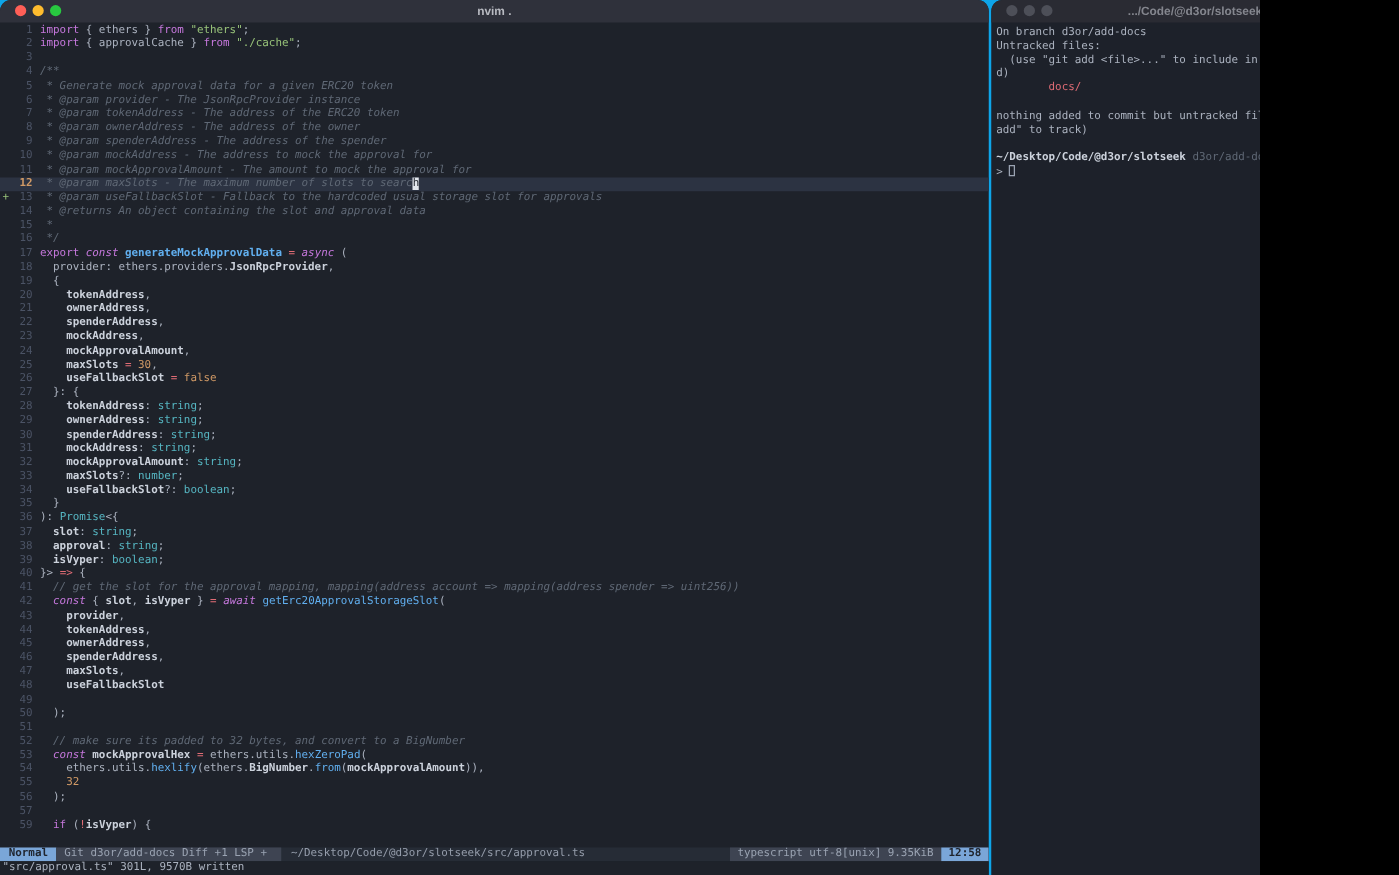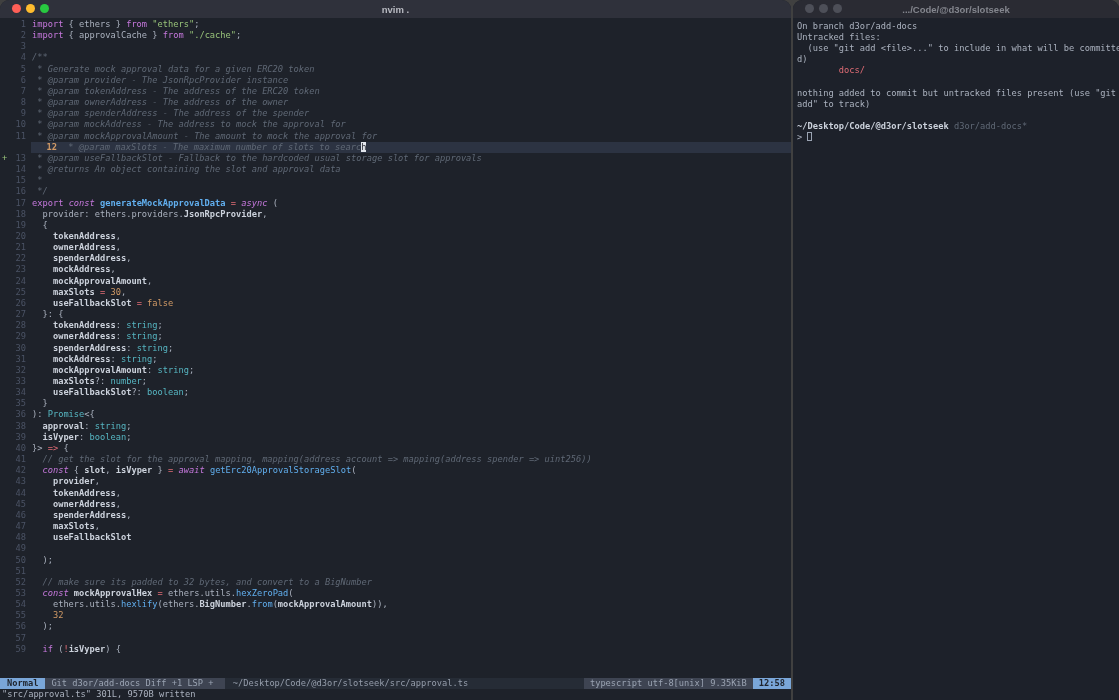--- a/index.html
+++ b/index.html
@@ -1,37 +1,37 @@
 <!DOCTYPE html>
 <html><head>
 <meta charset="utf-8">
 <style>
   * { margin:0; padding:0; box-sizing:border-box; }
   html,body { background:#000; }
-  .screen { position:relative; width:1119px; height:700px; background:#404040; overflow:hidden;
+  .screen { position:relative; width:1008px; height:700px; background:#0ea5e9; overflow:hidden;
             font-family:"DejaVu Sans Mono", monospace; }
 
   
   .window { position:absolute; top:0; height:700px; background:#1e222a; border-radius:9px 9px 0 0; overflow:hidden; }
   .win-left  { left:0;   width:791px; }
   .win-right { left:793px; width:326px; background:#1d212a; }
 
   .titlebar { position:relative; height:18px; display:flex; align-items:center; justify-content:center;
               font-family:"Liberation Sans", sans-serif; font-size:9.5px; font-weight:bold; }
   .tb-active   { background:#2f313b; color:#b8bac1; }
   .tb-inactive { background:#2a2b33; color:#84868e; }
   .lights { position:absolute; left:12px; top:4px; display:flex; gap:5px; }
   .light { width:9px; height:9px; border-radius:50%; }
   .l-red { background:#ff5f57; } .l-yellow { background:#febc2e; } .l-green { background:#28c840; }
   .l-off { background:#4d4f58; }
 
   
   .editor { padding-top:1px; font-size:8.7px; }
   .row { display:flex; height:11.17px; line-height:11.17px; white-space:pre; }
-  .row.cursorline { background:#2c3342;margin-left:31px; }
+  .row.cursorline { background:#2c3342; }
   .sign { width:9px; padding-left:2px; color:#98c379; flex:none; }
   .lnum { width:17px; text-align:right; color:#4b5365; flex:none; }
   .row.cursorline .lnum { color:#d19a66; font-weight:bold; }
   .ltext { padding-left:6px; }
 
   .t-fg  { color:#abb2bf; }
   .t-b   { color:#ccd2dc; font-weight:bold; }
   .t-kw  { color:#c678dd; }
   .t-kwi { color:#c678dd; font-style:italic; }
   .t-str { color:#98c379; }
@@ -106,20 +106,21 @@
         <div class="row"><span class="sign"> </span><span class="lnum">27</span><span class="ltext"><span class="t-fg">  }: {</span></span></div>
         <div class="row"><span class="sign"> </span><span class="lnum">28</span><span class="ltext"><span class="t-fg">    </span><span class="t-b">tokenAddress</span><span class="t-fg">: </span><span class="t-typ">string</span><span class="t-fg">;</span></span></div>
         <div class="row"><span class="sign"> </span><span class="lnum">29</span><span class="ltext"><span class="t-fg">    </span><span class="t-b">ownerAddress</span><span class="t-fg">: </span><span class="t-typ">string</span><span class="t-fg">;</span></span></div>
         <div class="row"><span class="sign"> </span><span class="lnum">30</span><span class="ltext"><span class="t-fg">    </span><span class="t-b">spenderAddress</span><span class="t-fg">: </span><span class="t-typ">string</span><span class="t-fg">;</span></span></div>
         <div class="row"><span class="sign"> </span><span class="lnum">31</span><span class="ltext"><span class="t-fg">    </span><span class="t-b">mockAddress</span><span class="t-fg">: </span><span class="t-typ">string</span><span class="t-fg">;</span></span></div>
         <div class="row"><span class="sign"> </span><span class="lnum">32</span><span class="ltext"><span class="t-fg">    </span><span class="t-b">mockApprovalAmount</span><span class="t-fg">: </span><span class="t-typ">string</span><span class="t-fg">;</span></span></div>
         <div class="row"><span class="sign"> </span><span class="lnum">33</span><span class="ltext"><span class="t-fg">    </span><span class="t-b">maxSlots</span><span class="t-fg">?: </span><span class="t-typ">number</span><span class="t-fg">;</span></span></div>
         <div class="row"><span class="sign"> </span><span class="lnum">34</span><span class="ltext"><span class="t-fg">    </span><span class="t-b">useFallbackSlot</span><span class="t-fg">?: </span><span class="t-typ">boolean</span><span class="t-fg">;</span></span></div>
         <div class="row"><span class="sign"> </span><span class="lnum">35</span><span class="ltext"><span class="t-fg">  }</span></span></div>
         <div class="row"><span class="sign"> </span><span class="lnum">36</span><span class="ltext"><span class="t-fg">): </span><span class="t-typ">Promise</span><span class="t-fg">&lt;{</span></span></div>
+        <div class="row"><span class="sign"> </span><span class="lnum">37</span><span class="ltext"><span class="t-fg">  </span><span class="t-b">slot</span><span class="t-fg">: </span><span class="t-typ">string</span><span class="t-fg">;</span></span></div>
         <div class="row"><span class="sign"> </span><span class="lnum">38</span><span class="ltext"><span class="t-fg">  </span><span class="t-b">approval</span><span class="t-fg">: </span><span class="t-typ">string</span><span class="t-fg">;</span></span></div>
         <div class="row"><span class="sign"> </span><span class="lnum">39</span><span class="ltext"><span class="t-fg">  </span><span class="t-b">isVyper</span><span class="t-fg">: </span><span class="t-typ">boolean</span><span class="t-fg">;</span></span></div>
         <div class="row"><span class="sign"> </span><span class="lnum">40</span><span class="ltext"><span class="t-fg">}&gt; </span><span class="t-op">=&gt;</span><span class="t-fg"> {</span></span></div>
         <div class="row"><span class="sign"> </span><span class="lnum">41</span><span class="ltext"><span class="t-com">  // get the slot for the approval mapping, mapping(address account =&gt; mapping(address spender =&gt; uint256))</span></span></div>
         <div class="row"><span class="sign"> </span><span class="lnum">42</span><span class="ltext"><span class="t-fg">  </span><span class="t-kwi">const</span><span class="t-fg"> { </span><span class="t-b">slot</span><span class="t-fg">, </span><span class="t-b">isVyper</span><span class="t-fg"> } </span><span class="t-op">=</span><span class="t-fg"> </span><span class="t-kwi">await</span><span class="t-fg"> </span><span class="t-fn">getErc20ApprovalStorageSlot</span><span class="t-fg">(</span></span></div>
         <div class="row"><span class="sign"> </span><span class="lnum">43</span><span class="ltext"><span class="t-fg">    </span><span class="t-b">provider</span><span class="t-fg">,</span></span></div>
         <div class="row"><span class="sign"> </span><span class="lnum">44</span><span class="ltext"><span class="t-fg">    </span><span class="t-b">tokenAddress</span><span class="t-fg">,</span></span></div>
         <div class="row"><span class="sign"> </span><span class="lnum">45</span><span class="ltext"><span class="t-fg">    </span><span class="t-b">ownerAddress</span><span class="t-fg">,</span></span></div>
         <div class="row"><span class="sign"> </span><span class="lnum">46</span><span class="ltext"><span class="t-fg">    </span><span class="t-b">spenderAddress</span><span class="t-fg">,</span></span></div>
         <div class="row"><span class="sign"> </span><span class="lnum">47</span><span class="ltext"><span class="t-fg">    </span><span class="t-b">maxSlots</span><span class="t-fg">,</span></span></div>

